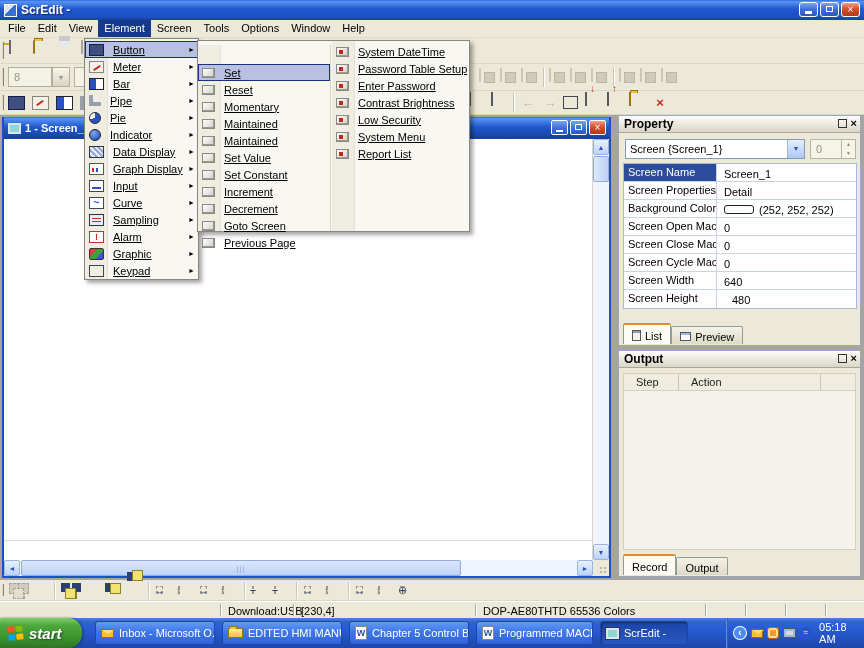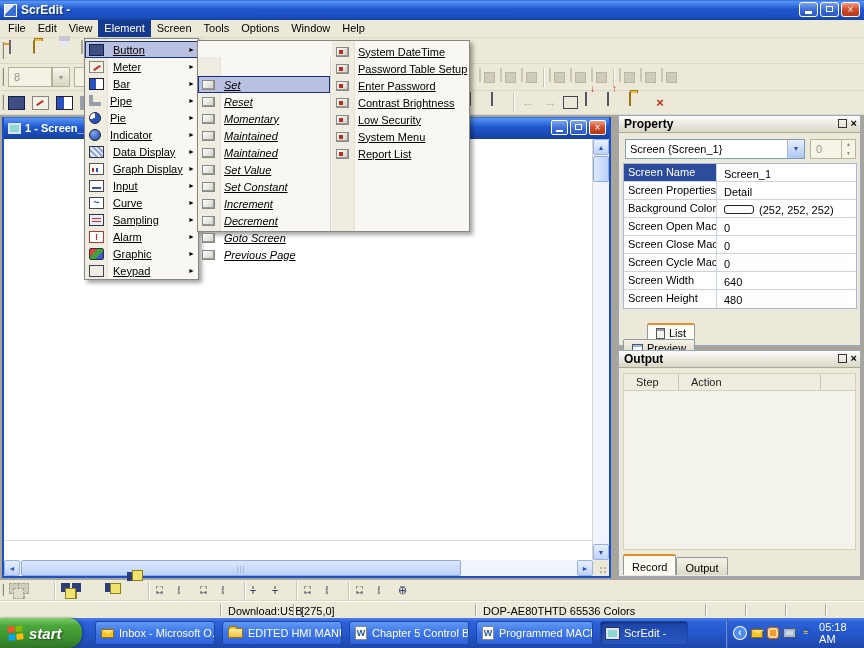--- a/index.html
+++ b/index.html
@@ -345,26 +345,26 @@
           <span class="pvalue">0</span>
         </div>
         <div class="prow">
           <span class="plabel">Screen Cycle Macro</span>
           <span class="pvalue">0</span>
         </div>
         <div class="prow">
           <span class="plabel">Screen Width</span>
           <span class="pvalue">640</span>
         </div>
-        <div class="prow" style="border-bottom:none;">
+        <div class="prow" style="border-bottom:none;gap:8px;">
           <span class="plabel">Screen Height</span>
           <span class="pvalue">480</span>
         </div>
       </div>
-      <div class="tabs" style="top:207px;flex-direction:column;">
+      <div class="tabs" style="top:207px;">
         <div class="tab active">
           <span class="ic-list"></span>
           <span>List</span>
         </div>
         <div class="tab">
           <span class="ic-preview"></span>
           <span>Preview</span>
         </div>
       </div>
     </div>
@@ -462,21 +462,21 @@
         <span class="pmi-arrow">►</span>
       </div>
     <div class="pmi">
         <span class="mi i-keypad"></span>
         <span class="pmi-label">Keypad</span>
         <span class="pmi-arrow">►</span>
       </div>
   </div>
 
   <div class="popup" style="left:197px;top:40px;width:273px;height:192px;">
-    <div style="position:absolute;left:0;top:16px;bottom:0;width:133px;border-right:1px solid #D8D5C8;padding-top:19px;font-style:italic;">
+    <div style="position:absolute;left:0;top:4px;bottom:0;width:133px;border-right:1px solid #D8D5C8;padding-top:19px;">
       <span class="pop-strip"></span>
       <div class="pmi hl">
           <span class="b-ico"></span>
           <span class="pmi-label">Set</span>
         </div>
       <div class="pmi">
           <span class="b-ico"></span>
           <span class="pmi-label">Reset</span>
         </div>
       <div class="pmi">
@@ -572,21 +572,21 @@
     <span class="sep-v" style="left:348px;top:2px;height:17px;"></span>
     <span class="bt-ico" style="left:354px;"><span class="dash-ar">↔</span></span>
     <span class="bt-ico" style="left:376px;"><span class="dash-ar">↕</span></span>
     <span class="bt-ico" style="left:398px;"><span class="dash-ar">⊕</span></span>
   </div>
 
   <div class="statusbar">
     <span class="st-sep" style="left:220px;"></span>
     <span class="st-text" style="left:228px;">Download:USB</span>
     <span class="st-sep" style="left:293px;"></span>
-    <span class="st-text" style="left:301px;">[275,0]</span>
+    <span class="st-text" style="left:301px;">[230,4]</span>
     <span class="st-sep" style="left:475px;"></span>
     <span class="st-text" style="left:483px;">DOP-AE80THTD 65536 Colors</span>
     <span class="st-sep" style="left:705px;"></span>
     <span class="st-sep" style="left:745px;"></span>
     <span class="st-sep" style="left:785px;"></span>
     <span class="st-sep" style="left:825px;"></span>
   </div>
 
   <div class="taskbar">
     <div class="startbtn">

